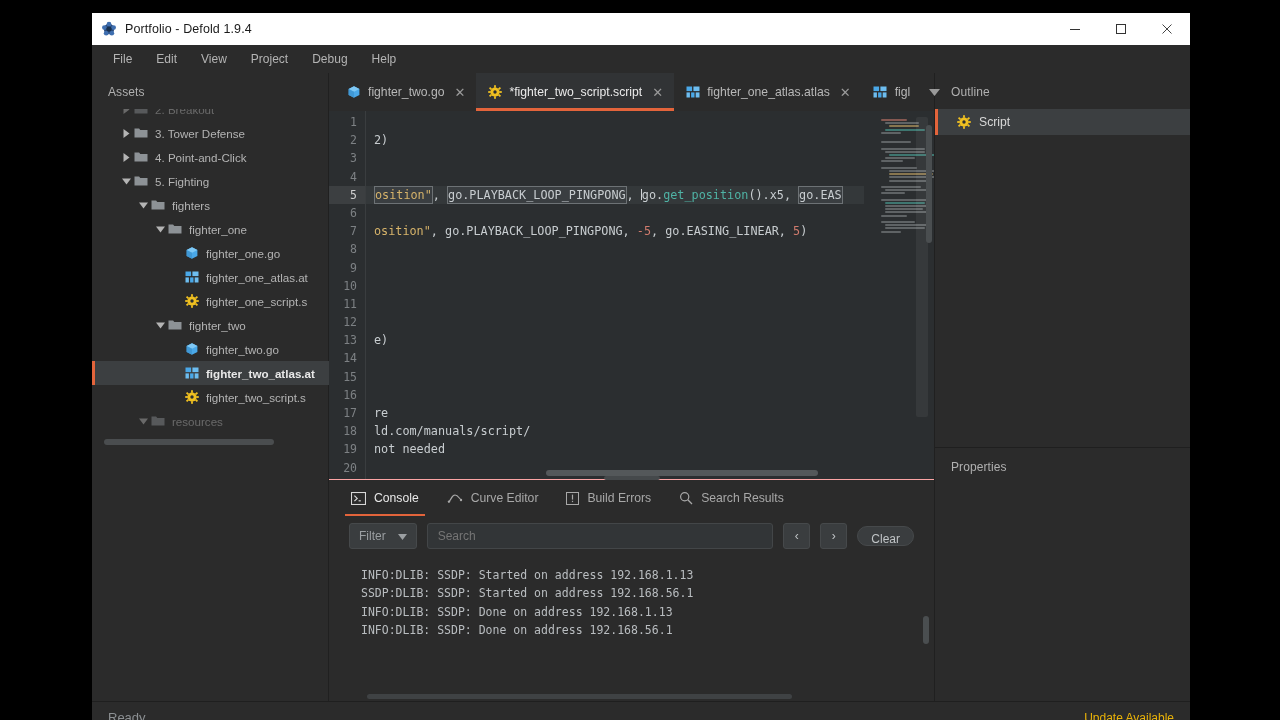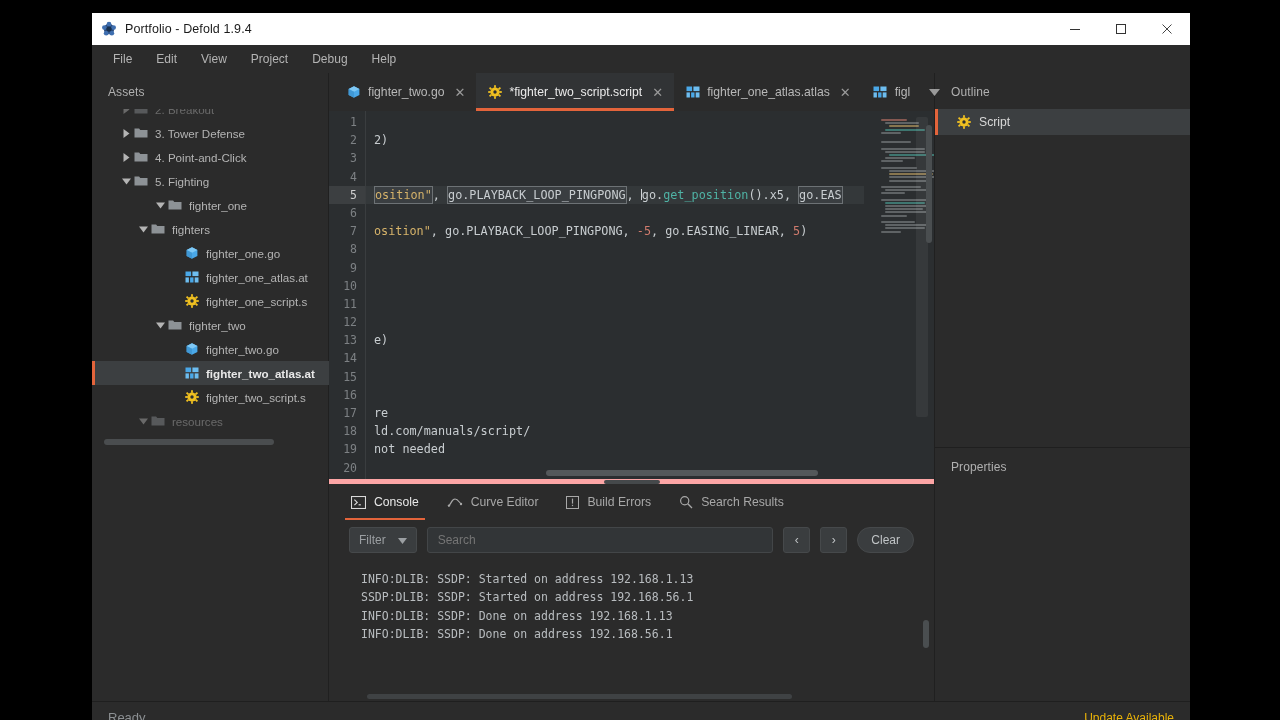--- a/index.html
+++ b/index.html
@@ -136,21 +136,21 @@
     background: #54585a; border-radius: 3px;
   }
   .ed-scroll-v {
     position: absolute; right: 2px; top: 14px; width: 6px; height: 118px;
     background: #4a4e50; border-radius: 3px;
   }
 
   
   .console {
     flex: 0 0 222px; display: flex; flex-direction: column; background: #2b2b2b;
-    border-top: 5px solid #fca5a5; position: relative;
+    border-top: 1px solid #fca5a5; position: relative;
   }
   .splitter-grip {
     position:absolute; left:50%; top:-4px; transform:translateX(-50%);
     width:56px; height:4px; background:#45494b; border-radius:2px;
   }
   .console-tabs { height: 36px; flex: 0 0 36px; display: flex; align-items: stretch; padding-left: 8px; }
   .ctab {
     display: flex; align-items: center; gap: 8px; padding: 0 14px; font-size: 12.2px;
     color: #a8a8a8; position: relative;
   }
@@ -166,21 +166,21 @@
   .search-input {
     flex: 1; background: #323537; border: 1px solid #434648; border-radius: 3px;
     color: #8e9295; font-size: 12px; padding: 5px 10px; height: 26px; line-height: 16px;
   }
   .nav-btn {
     width: 27px; height: 26px; background: #3a3d3f; border: 1px solid #46494b; border-radius: 3px;
     color: #c0c4c6; font-size: 12px; display: flex; align-items: center; justify-content: center;
   }
   .clear-btn {
     background: #3a3d3f; border: 1px solid #46494b; border-radius: 13px; color: #c0c4c6;
-    font-size: 12px; padding: 5px 13px; height: 26px;
+    font-size: 12px; padding: 5px 13px; height: 20px;
   }
   .console-out {
     flex: 1; position: relative; overflow: hidden; padding: 10px 0 0 32px;
     font-family: "DejaVu Sans Mono", monospace; font-size: 11.5px; color: #b9bdc0;
   }
   .console-out .logline { height: 18.4px; line-height: 18.4px; white-space: pre; }
   .con-scroll-v { position: absolute; right: 5px; top: 60px; width: 6px; height: 28px; background: #4a4e50; border-radius: 3px; }
   .con-scroll-h { position: absolute; left: 38px; bottom: 2px; height: 5px; width: 425px; background: #3f4244; border-radius: 3px; }
 
   
@@ -315,50 +315,50 @@
                 <span class="ficon">
                   <span style="display: flex; align-items: center; justify-content: center;">
                     <svg width="14" height="12" viewBox="0 0 14 12">
                       <path d="M0.5 1.5h4.6l1.2 1.6H13.5v7.4H0.5z" fill="#8d9296"></path>
                     </svg>
                   </span>
                 </span>
                 <span class="tree-label">5. Fighting</span>
               </div>
               <div class="tree-row">
+                <span style="width: 44px; flex: 0 0 auto;"></span>
+                <span class="tw">
+                  <svg width="9" height="7" viewBox="0 0 9 7">
+                    <path d="M0 0.5 L9 0.5 L4.5 6.5 Z" fill="#b4b4b4"></path>
+                  </svg>
+                </span>
+                <span class="ficon">
+                  <span style="display: flex; align-items: center; justify-content: center;">
+                    <svg width="14" height="12" viewBox="0 0 14 12">
+                      <path d="M0.5 1.5h4.6l1.2 1.6H13.5v7.4H0.5z" fill="#8d9296"></path>
+                    </svg>
+                  </span>
+                </span>
+                <span class="tree-label">fighters</span>
+              </div>
+              <div class="tree-row">
                 <span style="width: 61px; flex: 0 0 auto;"></span>
                 <span class="tw">
                   <svg width="9" height="7" viewBox="0 0 9 7">
                     <path d="M0 0.5 L9 0.5 L4.5 6.5 Z" fill="#b4b4b4"></path>
                   </svg>
                 </span>
                 <span class="ficon">
                   <span style="display: flex; align-items: center; justify-content: center;">
                     <svg width="14" height="12" viewBox="0 0 14 12">
                       <path d="M0.5 1.5h4.6l1.2 1.6H13.5v7.4H0.5z" fill="#8d9296"></path>
                     </svg>
                   </span>
                 </span>
                 <span class="tree-label">fighter_one</span>
-              </div>
-              <div class="tree-row">
-                <span style="width: 44px; flex: 0 0 auto;"></span>
-                <span class="tw">
-                  <svg width="9" height="7" viewBox="0 0 9 7">
-                    <path d="M0 0.5 L9 0.5 L4.5 6.5 Z" fill="#b4b4b4"></path>
-                  </svg>
-                </span>
-                <span class="ficon">
-                  <span style="display: flex; align-items: center; justify-content: center;">
-                    <svg width="14" height="12" viewBox="0 0 14 12">
-                      <path d="M0.5 1.5h4.6l1.2 1.6H13.5v7.4H0.5z" fill="#8d9296"></path>
-                    </svg>
-                  </span>
-                </span>
-                <span class="tree-label">fighters</span>
               </div>
               <div class="tree-row">
                 <span style="width: 78px; flex: 0 0 auto;"></span>
                 <span class="tw"></span>
                 <span class="ficon">
                   <span style="display: flex; align-items: center; justify-content: center;">
                     <svg width="14" height="14" viewBox="0 0 14 14">
                       <path d="M7 1.2 12.4 4v6L7 12.8 1.6 10V4z" fill="#4aa8e8"></path>
                       <path d="M7 1.2 12.4 4 7 6.8 1.6 4z" fill="#7ec8f5"></path>
                       <path d="M7 6.8v6L1.6 10V4z" fill="#3d93cf" opacity=".75"></path>

